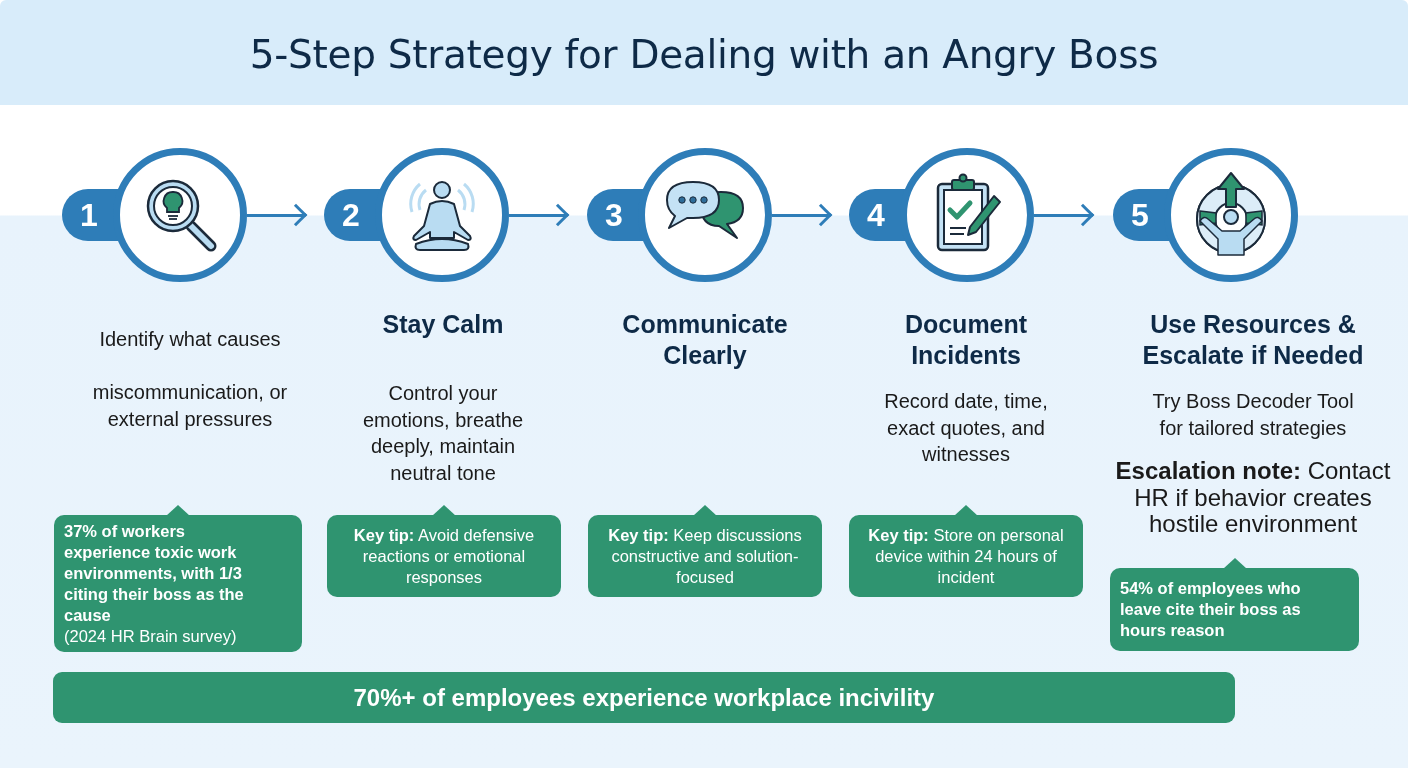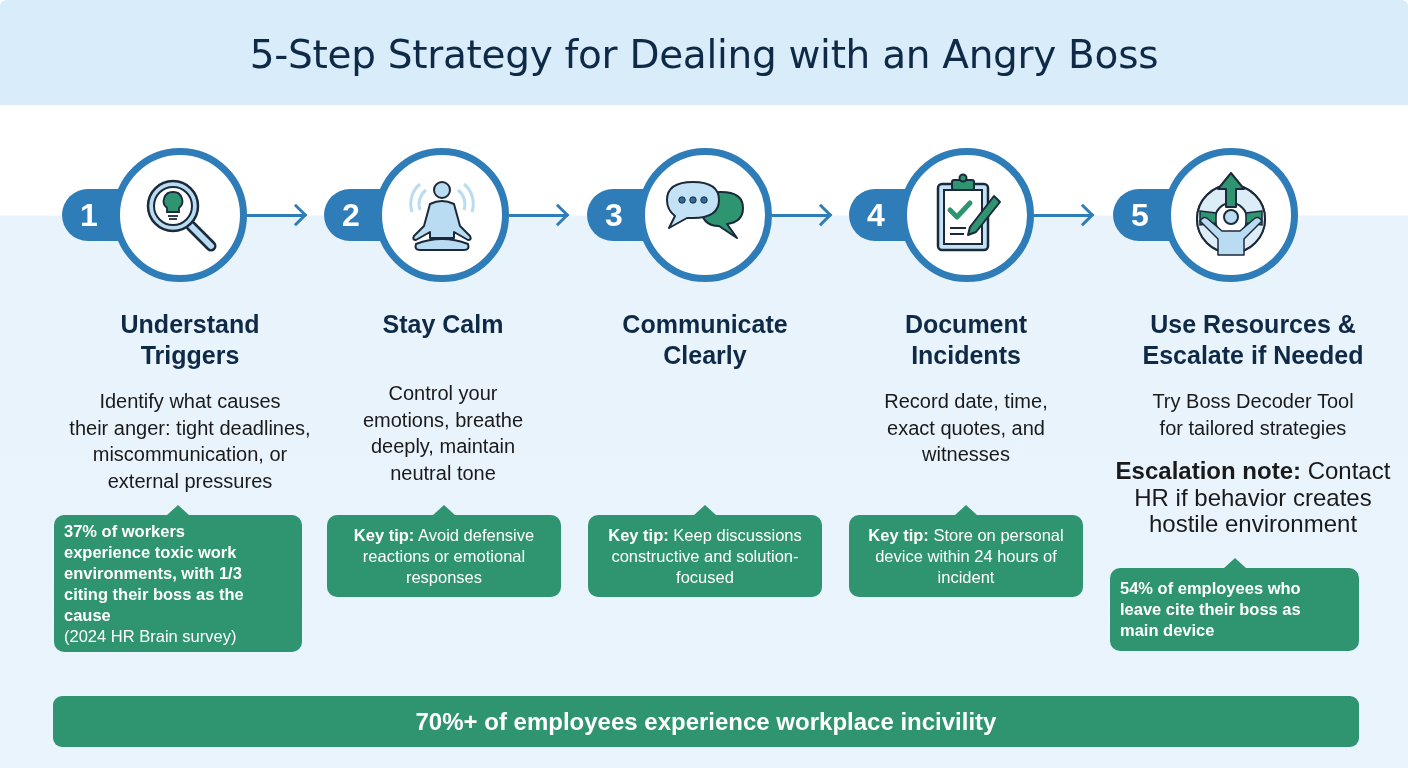--- a/index.html
+++ b/index.html
@@ -80,21 +80,21 @@
   }
   .tip::before {
     content: ""; position: absolute; top: -10px; left: 50%;
     margin-left: -12px;
     border-left: 12px solid transparent; border-right: 12px solid transparent;
     border-bottom: 11px solid #2f9470;
   }
   .tip b { font-weight: 700; }
   .tip .bold { font-weight: 700; }
   .footer {
-    position: absolute; left: 53px; top: 696px; width: 1306px; height: 51px;
+    position: absolute; left: 53px; top: 672px; width: 1182px; height: 51px;
     background: #2f9470; border-radius: 9px;
     color: #fff; font-weight: 700; font-size: 24px;
     display: flex; align-items: center; justify-content: center;
   }
 </style>
 </head>
 <body>
 
 <div class="header">
   <h1>5-Step Strategy for Dealing with an Angry Boss</h1>
@@ -110,24 +110,23 @@
       <line x1="56" y1="56" x2="76" y2="76" stroke="#b9dcf2" stroke-width="6" stroke-linecap="round"></line>
       <circle cx="38" cy="36" r="25" fill="#b9dcf2" stroke="#1b2a3a" stroke-width="2.5"></circle>
       <circle cx="38" cy="36" r="19" fill="#ffffff" stroke="#1b2a3a" stroke-width="2"></circle>
       <path d="M38 22 a9 9 0 0 1 6 16 v4 h-12 v-4 a9 9 0 0 1 6 -16 z" fill="#2f9470" stroke="#1b2a3a" stroke-width="1.8"></path>
       <line x1="33" y1="46" x2="43" y2="46" stroke="#1b2a3a" stroke-width="1.8"></line>
       <line x1="34" y1="49" x2="42" y2="49" stroke="#1b2a3a" stroke-width="1.8"></line>
     </svg>
   </div>
   <div class="arrow" style="left:247px; top:214px; width:56px;"></div>
   <div class="col" style="left:40px; top:309px; width:300px;">
-    <h2><span>Understand</span><br><span>Triggers</span></h2>
     <p class="desc" style="margin-top:17px;">
       <span>Identify what causes</span><br>
-      <span>their anger: tight deadlines,</span><br>
+      <br>
       <span>miscommunication, or</span><br>
       <span>external pressures</span>
     </p>
   </div>
   <div class="tip" style="left:54px; top:515px; width:248px; height:137px;">
     <span class="bold">37% of workers</span>
     <span class="bold">experience toxic work</span>
     <span class="bold">environments, with 1/3</span>
     <span class="bold">citing their boss as the</span>
     <span class="bold">cause</span>
@@ -240,19 +239,19 @@
       <span>Try Boss Decoder Tool</span><br>
       <span>for tailored strategies</span>
     </p>
     <p class="note" style="margin-top:17px;">
       <b>Escalation note:</b> <span>Contact HR if behavior creates hostile environment</span>
     </p>
   </div>
   <div class="tip" style="left:1110px; top:568px; width:249px; height:83px;">
     <span class="bold">54% of employees who</span>
     <span class="bold">leave cite their boss as</span>
-    <span class="bold">main device</span>
+    <span class="bold">hours reason</span>
   </div>
 </div>
 
 <div class="footer">
   <span>70%+ of employees experience workplace incivility</span>
 </div>
 
 </body></html>

